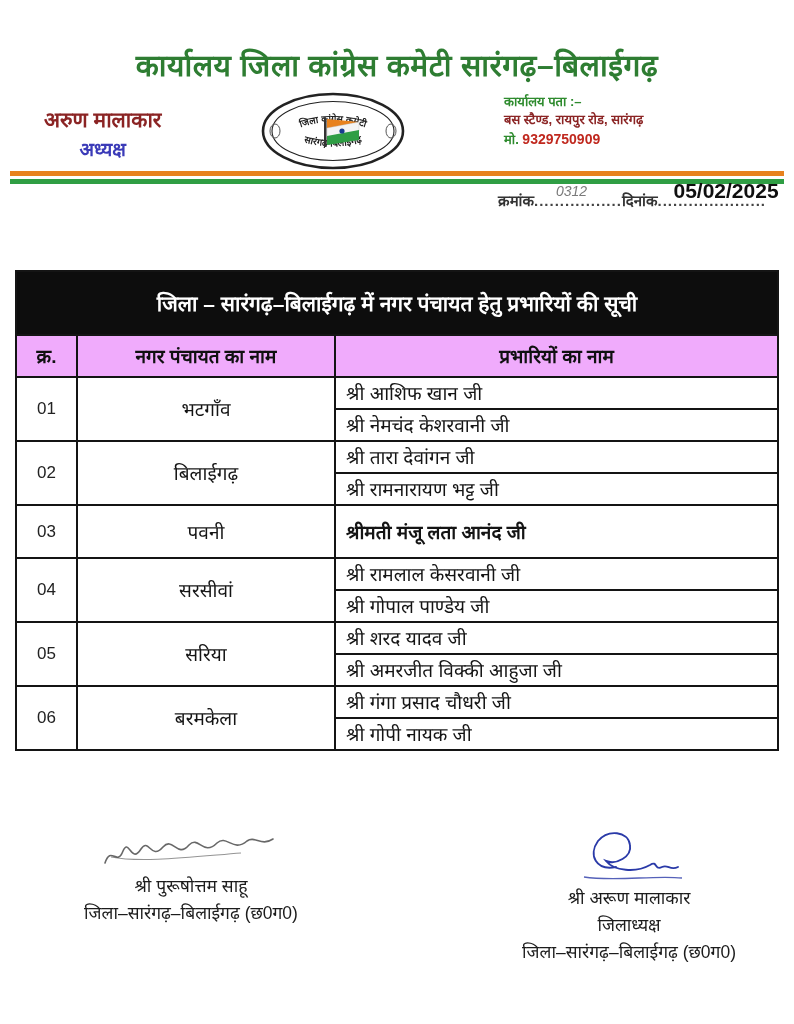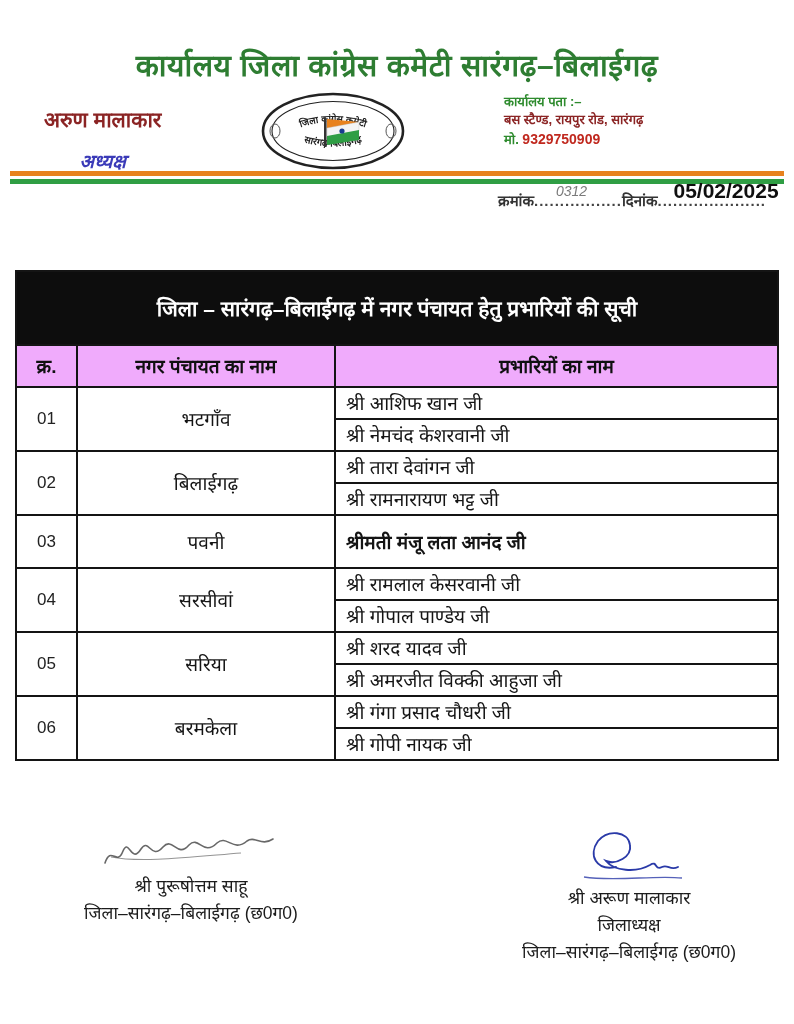--- a/index.html
+++ b/index.html
@@ -14,21 +14,21 @@
   .lh-title {
     text-align:center; margin-top:44px; font-size:30px; font-weight:bold;
     color:#2e7d32; letter-spacing:.5px;
   }
   .head-row {
     display:flex; justify-content:space-between; align-items:flex-start;
     padding:6px 38px 0 44px; height:82px;
   }
   .president { margin-top:14px; }
   .president .p-name { font-size:21px; font-weight:bold; color:#8b2424; }
-  .president .p-role { font-size:19px; font-weight:bold; color:#3b3bb8; text-align:center; margin-top:15px;font-style:italic; }
+  .president .p-role { font-size:19px; font-weight:bold; color:#3b3bb8; text-align:center; margin-top:3px; }
   .logo-wrap { width:150px; height:80px; margin-top:0; flex:0 0 auto; }
   .contact { width:252px; margin-top:2px; font-size:13px; font-weight:bold; line-height:1.42; }
   .contact .lbl { color:#2e8b2e; }
   .contact .val { color:#8b2424; }
   .contact .phone { color:#c0281e; font-size:14px; }
 
   .tricolor { margin:4px 10px 0 10px; }
   .tricolor .saffron { height:5px; background:#e8821e; }
   .tricolor .gap { height:3px; background:#ffffff; }
   .tricolor .green { height:5px; background:#2f9e44; }
@@ -49,21 +49,21 @@
   }
 
   
   table.main {
     width:764px; margin:46px auto 0 15px; border-collapse:collapse;
     table-layout:fixed;
   }
   table.main td, table.main th { border:2px solid #141414; }
   tr.band td {
     background:#0d0d0d; color:#ffffff; text-align:center;
-    font-size:21px; font-weight:bold; height:74px; padding:0 8px;
+    font-size:21px; font-weight:bold; height:64px; padding:0 8px;
   }
   tr.cols th {
     background:#f0abfc; color:#101010; font-size:19px; font-weight:bold;
     height:42px; text-align:center;
   }
   .col-sno { width:61px; }
   .col-pan { width:258px; }
   td.c-sno { text-align:center; font-size:17px; color:#222; }
   td.c-pan { text-align:center; font-size:19px; color:#141414; }
   td.c-inch { font-size:19px; color:#141414; padding:2px 16px 2px 10px; height:29px;margin-top:8px; }

